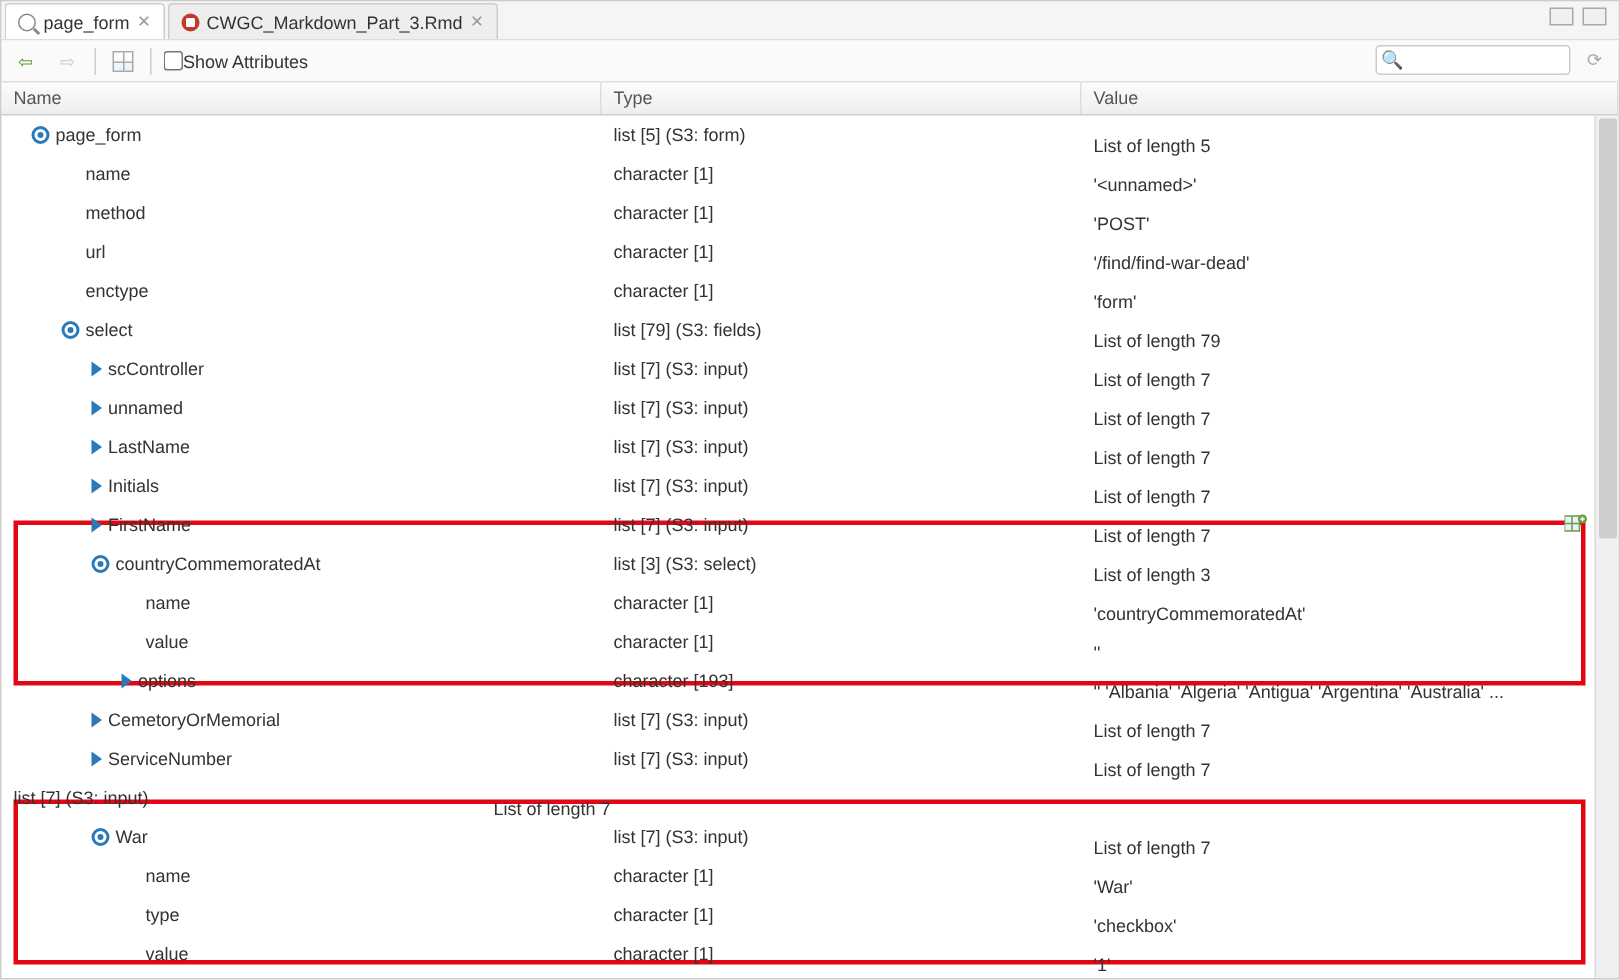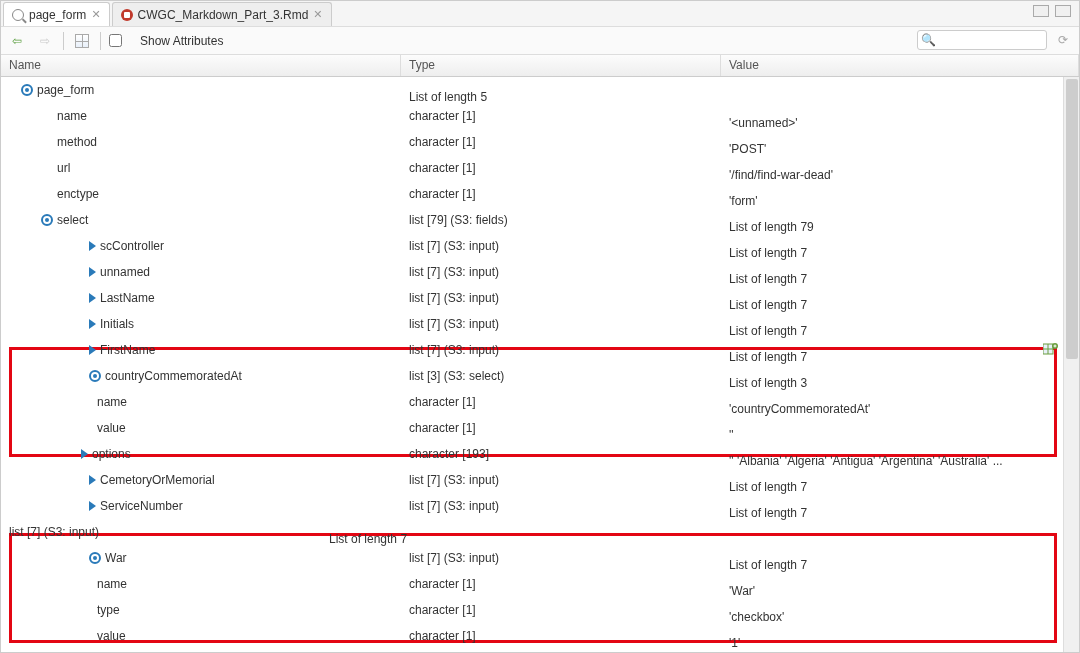--- a/index.html
+++ b/index.html
@@ -8,21 +8,21 @@
 .tabbar { height: 26px; background: #f5f5f5; border-bottom: 1px solid #ddd; display: flex; align-items: flex-end; padding-left: 2px; position: relative; }
 .tab { display: flex; align-items: center; height: 24px; padding: 0 8px; border: 1px solid #ccc; border-bottom: none; background: #fff; margin-right: 2px; border-radius: 3px 3px 0 0; gap: 5px; font-size: 12px; }
 .tab.inactive { background: #eee; }
 .tab-close { color: #999; font-size: 11px; cursor: pointer; }
 .window-controls { position: absolute; right: 8px; top: 4px; display: flex; gap: 6px; }
 .window-controls span { width: 16px; height: 12px; border: 1px solid #aaa; background: #f0f0f0; display: inline-block; }
 
 .toolbar { height: 28px; border-bottom: 1px solid #ddd; display: flex; align-items: center; padding: 0 6px; gap: 8px; background: #fafafa; position: relative; }
 .tool-btn { width: 20px; height: 20px; display: flex; align-items: center; justify-content: center; color: #888; border-radius: 3px; }
 .tool-sep { width: 1px; height: 18px; background: #ccc; }
-.checkbox { display: flex; align-items: center; gap: 18px; }
+.checkbox { display: flex; align-items: center; gap: 0; }
 .checkbox input { width: 13px; height: 13px; }
 .search-wrap { position: absolute; right: 6px; top: 3px; display: flex; align-items: center; gap: 6px; }
 .search-box { position: relative; }
 .search-box input { width: 130px; height: 20px; padding: 0 4px 0 20px; border: 1px solid #ccc; border-radius: 3px; font-size: 12px; }
 .search-box .sicon { position: absolute; left: 4px; top: 3px; color: #aaa; font-size: 12px; }
 .refresh-btn { width: 20px; height: 20px; display: flex; align-items: center; justify-content: center; color: #aaa; }
 
 .header-row { height: 22px; border-bottom: 1px solid #ccc; display: flex; background: linear-gradient(#fcfcfc,#eee); }
 .header-cell { padding: 3px 8px; border-right: 1px solid #ddd; color: #555; }
 .col-name { width: 400px; }
@@ -30,21 +30,21 @@
 .col-value { flex: 1; }
 
 .tree-body { position: relative; height: calc(100% - 26px - 28px - 22px); overflow: hidden; }
 .scrollbar-v { position: absolute; right: 0; top: 0; width: 16px; height: 100%; background: #f0f0f0; border-left: 1px solid #ddd; }
 .scrollbar-v .thumb { position: absolute; left: 2px; top: 2px; width: 12px; height: 280px; background: #cdcdcd; border-radius: 2px; }
 
 .row { display: flex; height: 26px; align-items: center; position: relative; }
 .cell-name { width: 400px; display: flex; align-items: center; gap: 4px; }
 .cell-type { width: 320px; padding-left: 8px; }
 .cell-value { flex: 1; padding-left: 8px; margin-top: 13px; }
-.indent1 { padding-left: 20px; } .indent2 { padding-left: 40px; } .indent3 { padding-left: 88px; } .indent4 { padding-left: 80px; }
+.indent1 { padding-left: 20px; } .indent2 { padding-left: 40px; } .indent3 { padding-left: 60px; } .indent4 { padding-left: 80px; }
 .circle { width: 12px; height: 12px; border-radius: 50%; border: 2px solid #2a7ab9; display:inline-block; position:relative; }
 .circle.open::after { content:''; position:absolute; left:2px; top:2px; width:4px; height:4px; background:#2a7ab9; border-radius:50%; }
 .arrow-right { width:0; height:0; border-top:5px solid transparent; border-bottom:5px solid transparent; border-left:7px solid #2a7ab9; display:inline-block; }
 
 .highlight-box { border: 3px solid #e30613; position: absolute; pointer-events: none; }
 .hl1 { left: 8px; top: 270px; width: 1048px; height: 110px; }
 .hl2 { left: 8px; top: 456px; width: 1048px; height: 110px; }
 
 .row-action { position: absolute; right: 20px; color: #6a9e3f; font-size: 14px; }
 
@@ -109,20 +109,21 @@
   <div class="scrollbar-v">
     <div class="thumb"></div>
   </div>
   <div class="highlight-box hl1"></div>
   <div class="highlight-box hl2"></div>
 <div class="row">
       <div class="cell-name indent1">
         <span class="circle open"></span>
         <span>page_form</span>
       </div>
+      <div class="cell-type">list [5] (S3: form)</div>
       <div class="cell-value">List of length 5</div>
     </div>
     <div class="row">
       <div class="cell-name indent2">
         <span style="width: 12px; display: inline-block;"></span>
         <span>name</span>
       </div>
       <div class="cell-type">character [1]</div>
       <div class="cell-value">'&lt;unnamed&gt;'</div>
     </div>

